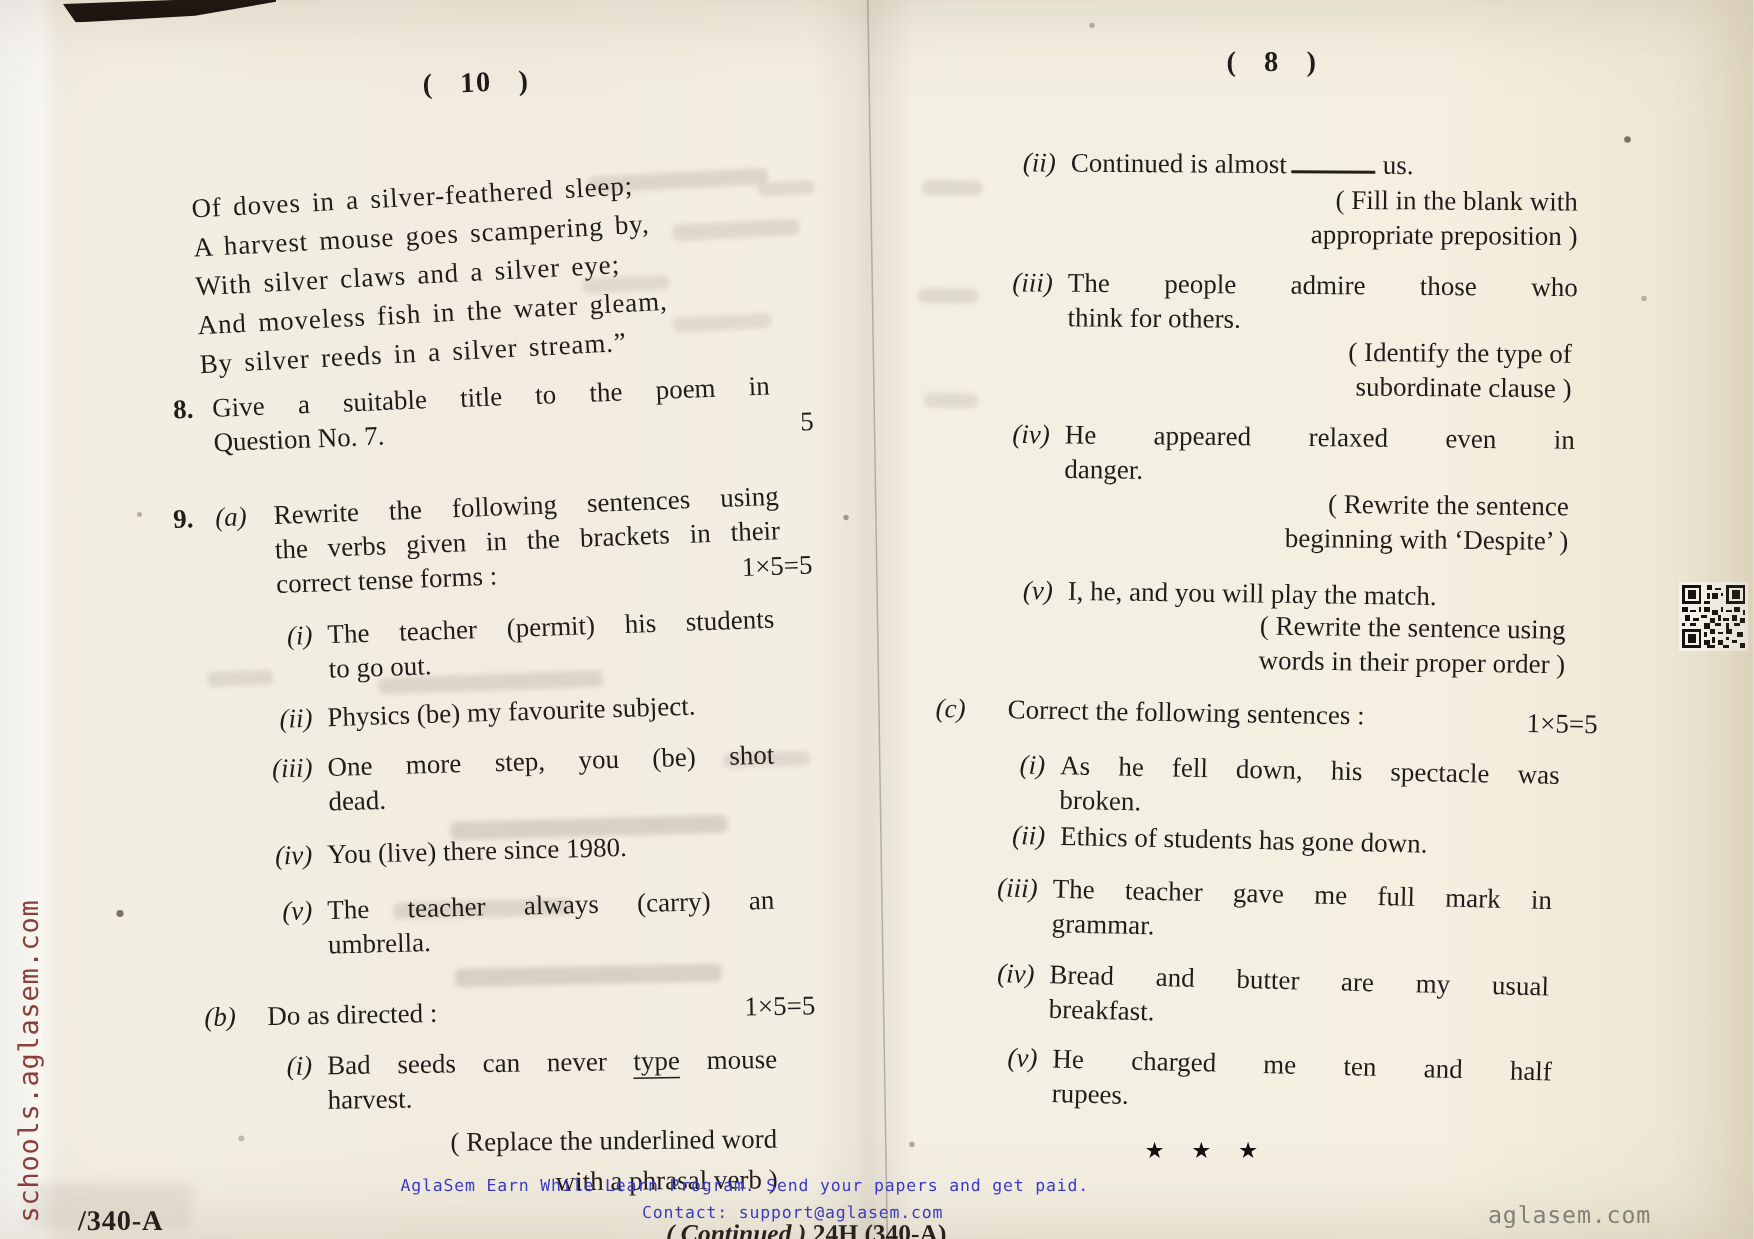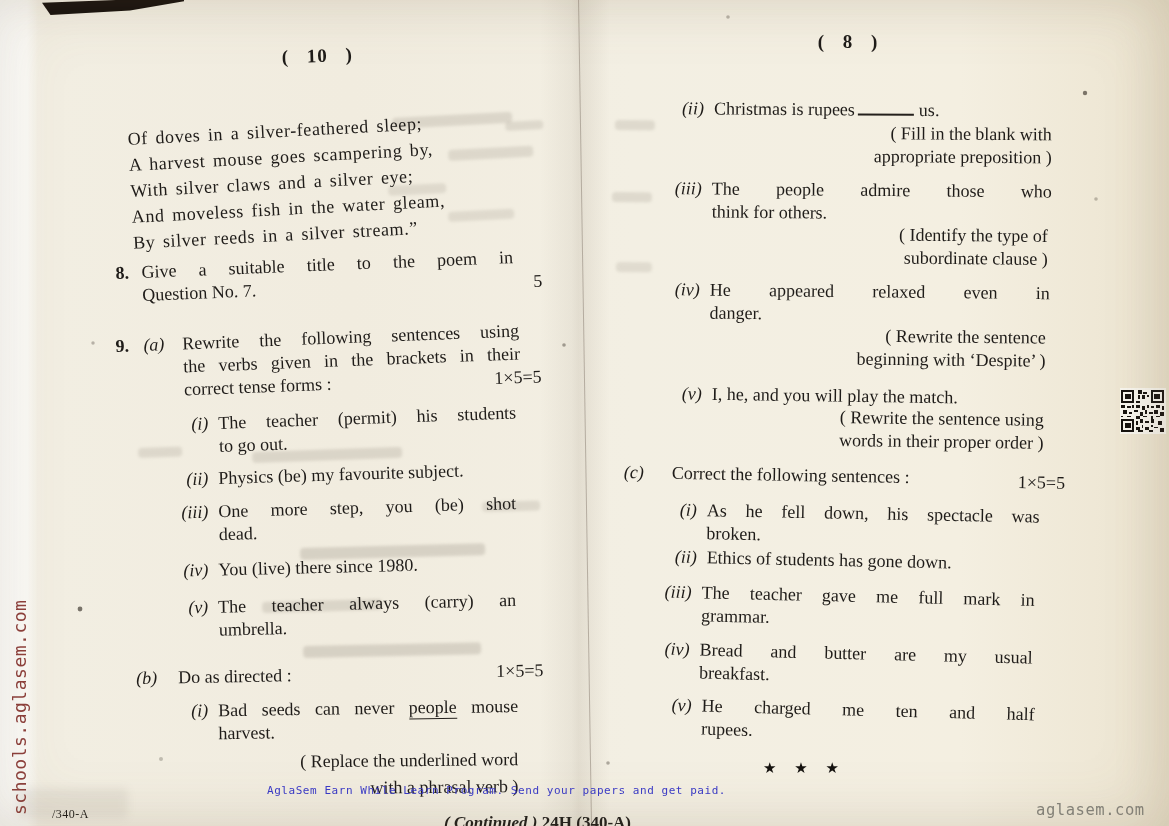--- a/index.html
+++ b/index.html
@@ -25,21 +25,21 @@
   .blank{display:inline-block; width:56px; height:13px; border-bottom:2px solid #24201c; margin:0 5px 0 3px;}
   .stars{font-size:15px; letter-spacing:7px; color:#15120f;}
   .mono{font-family:"DejaVu Sans Mono", monospace;}
   .promo{font-size:11px; letter-spacing:.55px; color:#3a3ac8; white-space:nowrap;}
   .brand{font-size:15.5px; letter-spacing:.55px; color:#85847c; white-space:nowrap;}
   .vwm{font-family:"DejaVu Sans Mono", monospace; font-size:18px; letter-spacing:.5px;
        color:#7e2622; transform:rotate(-90deg); transform-origin:0 0; white-space:nowrap; opacity:.88;}
   .continued{font-size:17px; white-space:nowrap;}
   .continued .cit{font-style:italic; font-weight:bold;}
   .continued .cbold{font-weight:bold;}
-  .footer-code{font-weight:normal; font-size:12px; letter-spacing:.5px;}
+  .footer-code{font-weight:bold; font-size:19px; letter-spacing:.5px;}
   .wedge{left:42px; top:0; width:142px; height:15px; background:#16100c;
          clip-path:polygon(0 18%,52% 0,100% 0,100% 8%,62% 70%,6% 100%);}
   .gutter-line{left:578px; top:-2px; width:1.3px; height:832px; background:#8d8174; opacity:.55;
          transform:rotate(-0.9deg); transform-origin:top center;}
   .gutter-shade{left:540px; top:0; width:70px; height:826px; pointer-events:none;
          background:linear-gradient(90deg,rgba(120,105,85,0) 0,rgba(120,105,85,.08) 45%,rgba(120,105,85,.13) 55%,rgba(120,105,85,0) 100%);}
   .leftstrip{left:0; top:0; width:38px; height:826px;
          background:linear-gradient(90deg,#fcfcfa 0,#fbfaf6 70%,rgba(251,250,246,0) 100%);}
   .smudge{background:#8d8578; filter:blur(1.8px); border-radius:4px; pointer-events:none;}
   .specks{left:0; top:0; width:2px; height:2px; border-radius:50%; background:transparent;
@@ -150,38 +150,38 @@
 
   <div class="abs row" style="left:136px;top:667px;transform:rotate(-1deg)">
     <span class="lbl" style="width:28px;margin-right:14px;text-align:left">(b)</span>
     <div>Do as directed :</div>
   </div>
   <div class="abs marks" style="left:496px;top:660px;transform:rotate(-1deg)">1×5=5</div>
 
   <div class="abs row" style="left:158px;top:700px;width:362px;transform:rotate(-0.8deg)">
     <span class="lbl" style="width:50px;margin-right:10px">(i)</span>
     <div class="lines" style="width:300px">
-      <div class="jl"><span>Bad seeds can never </span><span class="ul">people</span><span> mouse</span></div>
+      <div class="jl"><span>Bad seeds can never </span><span class="ul">type</span><span> mouse</span></div>
       <div>harvest.</div>
     </div>
   </div>
 
   <div class="abs instr" style="left:238px;top:749px;width:280px;line-height:27px;transform:rotate(-0.6deg)">
     <div>( Replace the underlined word</div>
     <div>with a phrasal verb )</div>
   </div>
 
   <div class="abs footer-code" style="left:52px;top:803px">/340-A</div>
 
   <div class="abs hdr" style="left:790px;top:30px;width:116px">( 8 )</div>
 
   <div class="abs row" style="left:650px;top:97px;width:410px;transform:rotate(0.4deg)">
     <span class="lbl" style="width:54px;margin-right:10px">(ii)</span>
     <div class="lines" style="width:344px">
-      <div><span>Christmas is rupees</span><span class="blank"></span><span>us.</span></div>
+      <div><span>Continued is almost</span><span class="blank"></span><span>us.</span></div>
     </div>
   </div>
   <div class="abs instr" style="left:710px;top:121px;width:342px;transform:rotate(0.4deg)">
     <div>( Fill in the blank with</div>
     <div>appropriate preposition )</div>
   </div>
 
   <div class="abs row" style="left:648px;top:177px;width:410px;transform:rotate(0.5deg)">
     <span class="lbl" style="width:54px;margin-right:10px">(iii)</span>
     <div class="lines" style="width:340px">
@@ -317,20 +317,21 @@
         <rect x="19" y="21" width="2" height="1"></rect>
         <rect x="22" y="22" width="2" height="2"></rect>
       <rect x="10" y="23" width="3" height="1"></rect>
         <rect x="16" y="23" width="2" height="1"></rect>
     </g>
   </svg>
 
   <div class="abs vwm" style="left:8px;top:815px">schools.aglasem.com</div>
 
   <div class="abs mono promo" style="left:267px;top:779px">AglaSem Earn While Learn Program. Send your papers and get paid.</div>
-  <div class="abs mono brand" style="left:1036px;top:799px">aglasem.com</div>
+  <div class="abs mono promo" style="left:428px;top:797px">Contact: support@aglasem.com</div>
+  <div class="abs mono brand" style="left:992px;top:799px">aglasem.com</div>
 
   <div class="abs continued" style="left:444px;top:811px">
     <span class="cit">( Continued )</span>
     <span class="cbold">24H (340-A)</span>
   </div>
 
 </div>
 
 </body></html>

